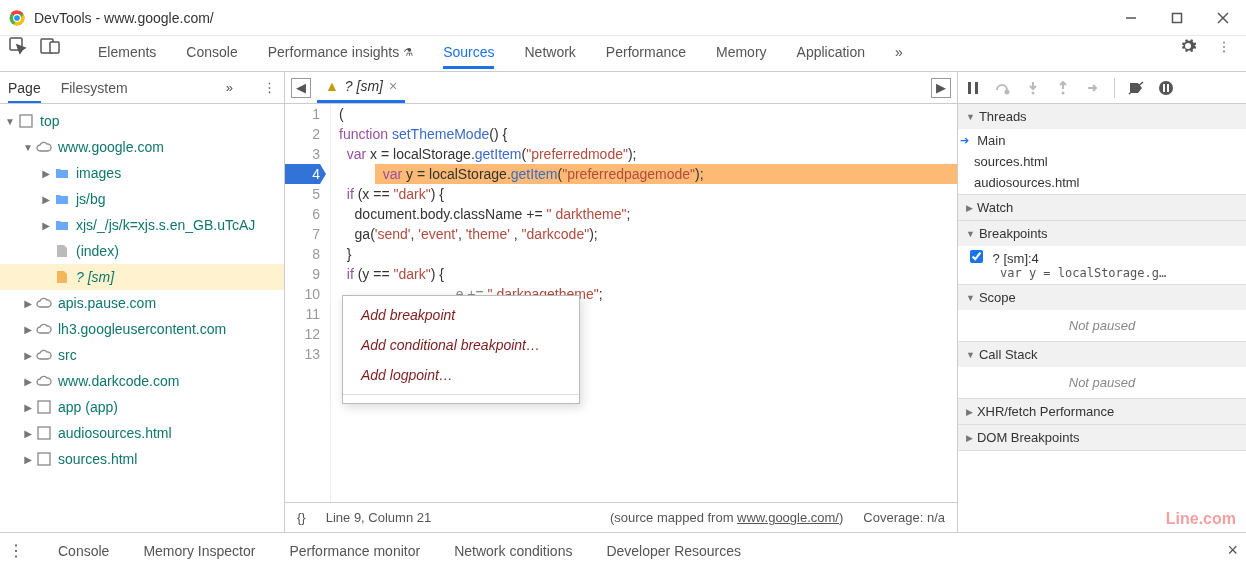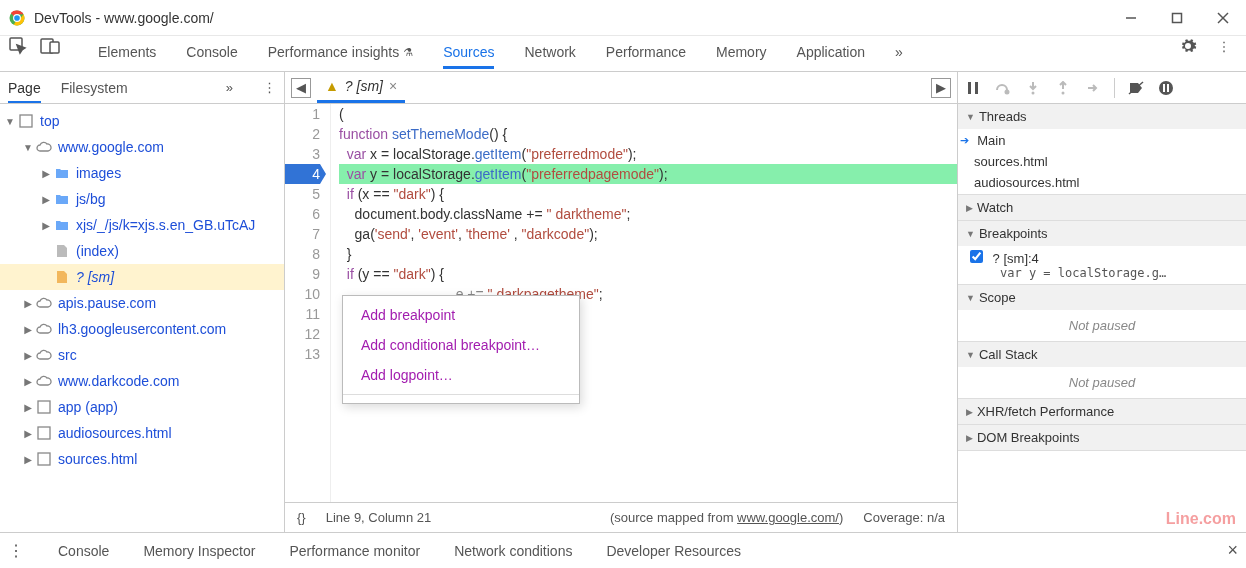--- a/index.html
+++ b/index.html
@@ -23,21 +23,21 @@
 .panel-tabs { height: 32px; display: flex; align-items: center; border-bottom: 1px solid #ccc; padding: 0 8px; gap: 20px; }
 .panel-tab { font-size: 14px; color: #555; padding: 6px 0; position: relative; }
 .panel-tab.active { color: #333; }
 .panel-tab.active::after { content: ""; position: absolute; bottom: -1px; left: 0; right: 0; height: 2px; background: #1a73e8; }
 .panel-tabs .more { margin-left: auto; color: #555; }
 .tree { flex: 1; overflow: hidden; padding-top: 4px; font-size: 14px; }
 .tree-item { display: flex; align-items: center; height: 26px; white-space: nowrap; overflow: hidden; }
 .tree-caret { width: 12px; display: inline-flex; justify-content: center; color: #777; font-size: 10px; }
 .tree-icon { width: 16px; height: 16px; margin: 0 6px 0 2px; display: inline-flex; align-items: center; justify-content: center; }
 .tree-item.selected { background: #fff3cf; }
-.tree-label { color: #1d4ed8; }
+.tree-label { color: #0f766e; }
 .tree-item.selected .tree-label { font-style: italic; }
 .folder-icon { fill: #6aa8f8; }
 .file-icon { fill: #bbb; }
 .script-icon { fill: #f2b75c; }
 .cloud-icon { stroke: #888; fill: none; }
 .center-panel { flex: 1; display: flex; flex-direction: column; border-right: 1px solid #ccc; min-width: 0; }
 .editor-tabs { height: 32px; display: flex; align-items: center; border-bottom: 1px solid #ccc; padding: 0 6px; gap: 6px; }
 .nav-box { width: 20px; height: 20px; border: 1px solid #999; display: flex; align-items: center; justify-content: center; color: #555; }
 .editor-tab { display: flex; align-items: center; gap: 6px; padding: 6px 8px; border-bottom: 3px solid #1a73e8; font-style: italic; font-size: 14px; }
 .editor-tab .warn { color: #c59b00; }
@@ -46,23 +46,23 @@
 .gutter { width: 46px; background: #fff; text-align: right; color: #999; padding-right: 10px; line-height: 20px; border-right: 1px solid #eee; }
 .gutter .ln { height: 20px; }
 .gutter .ln.bp { background: #3173d6; color: #fff; position: relative; }
 .gutter .ln.bp::after { content: ""; position: absolute; right: -6px; top: 0; border-top: 10px solid transparent; border-bottom: 10px solid transparent; border-left: 6px solid #3173d6; }
 .code { flex: 1; line-height: 20px; white-space: pre; padding-left: 8px; }
 .code .line { height: 20px; }
 .k { color: #9a4fa3; }
 .s { color: #b14c3f; }
 .p { color: #3b6bc7; }
 .dim { color: #888; }
-.code .hl { background: #86efac; }
+.code .hl { background: #fdba74; margin-left: 36px; }
 .context-menu { position: absolute; left: 342px; top: 295px; width: 238px; background: #fff; border: 1px solid #bbb; box-shadow: 2px 3px 10px rgba(0,0,0,0.15); z-index: 100; padding: 4px 0; }
-.context-menu .item { padding: 7px 18px; font-size: 14px; color: #a21caf; }
+.context-menu .item { padding: 7px 18px; font-size: 14px; color: #7f1d1d; font-style: italic; }
 .context-menu .sep { height: 1px; background: #ddd; margin: 4px 0; }
 .statusbar { height: 30px; border-top: 1px solid #ccc; display: flex; align-items: center; padding: 0 12px; gap: 20px; font-size: 13px; color: #555; }
 .statusbar .mapped { flex: 1; text-align: right; }
 .statusbar a { color: #555; text-decoration: underline; }
 .right-panel { width: 288px; display: flex; flex-direction: column; }
 .debug-bar { height: 32px; display: flex; align-items: center; border-bottom: 1px solid #ccc; padding: 0 6px; gap: 12px; }
 .debug-bar .dbtn { width: 18px; height: 18px; display: flex; align-items: center; justify-content: center; color: #555; }
 .debug-bar .dbtn.dim { color: #bbb; }
 .debug-bar .sep { width: 1px; height: 20px; background: #ccc; }
 .acc-section { border-bottom: 1px solid #ddd; }

